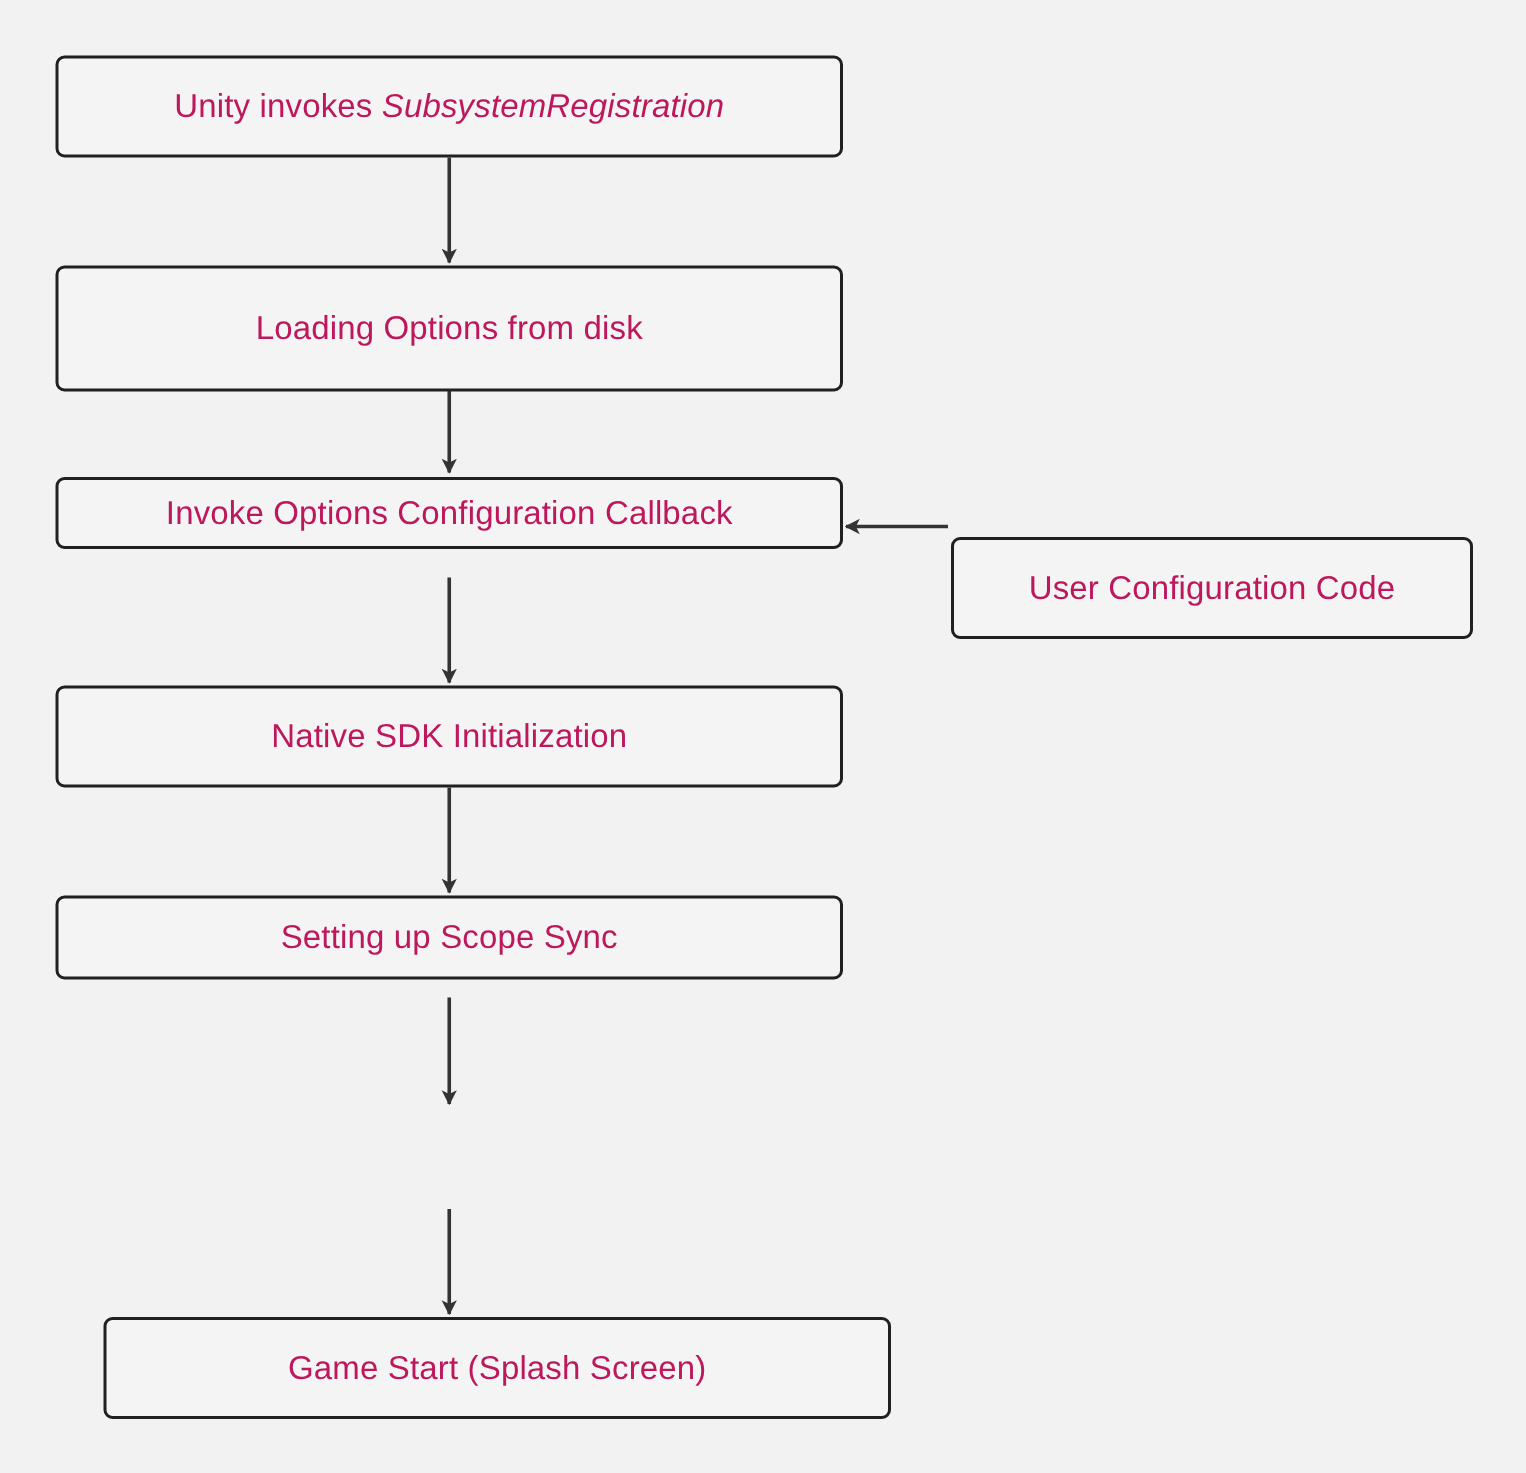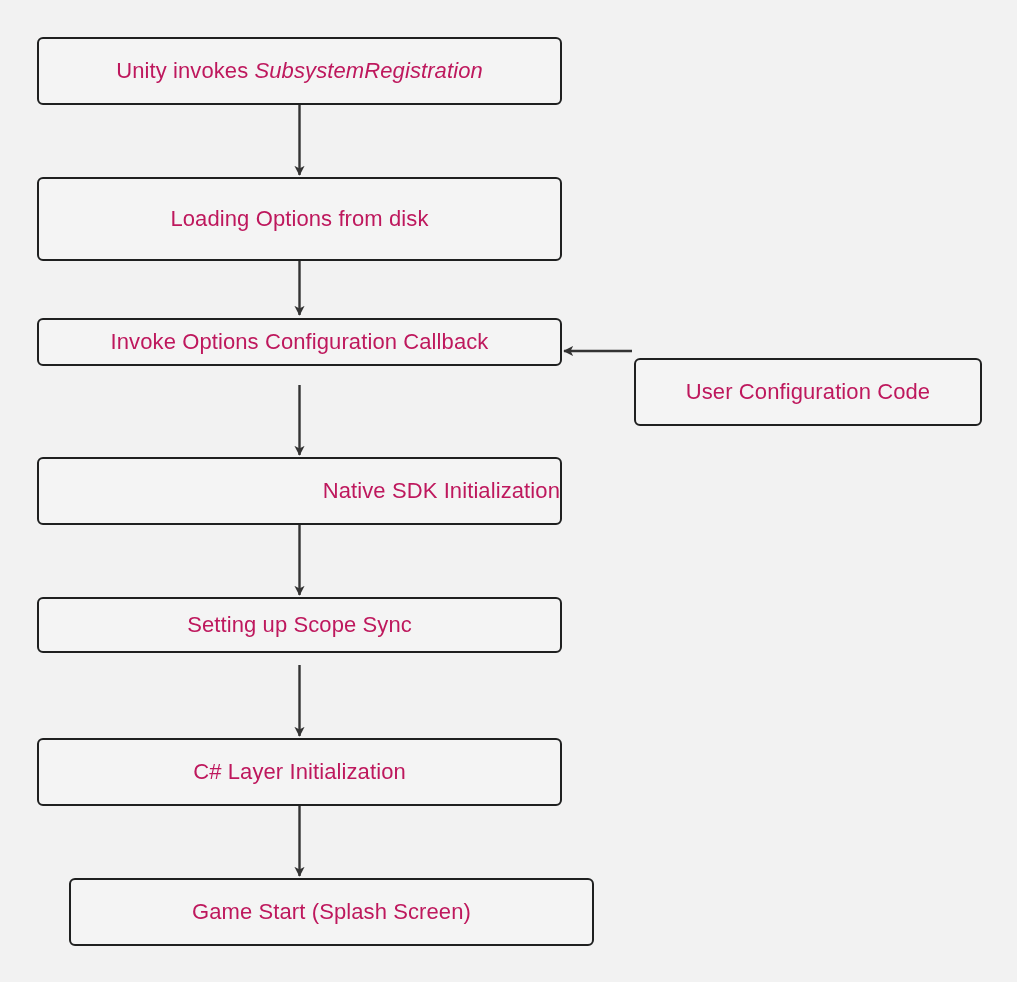--- a/index.html
+++ b/index.html
@@ -81,31 +81,28 @@
   </div>
 
   <div class="node" style="left:37px; top:177px; width:525px; height:84px;">
     <span class="node-label">Loading Options from disk</span>
   </div>
 
   <div class="node" style="left:37px; top:318px; width:525px; height:48px;">
     <span class="node-label">Invoke Options Configuration Callback</span>
   </div>
 
-  <div class="node" style="left:37px; top:457px; width:525px; height:68px;justify-content:flex-end;">
+  <div class="node" style="left:37px; top:457px; width:525px; height:68px;">
     <span class="node-label">Native SDK Initialization</span>
   </div>
 
   <div class="node" style="left:37px; top:597px; width:525px; height:56px;">
     <span class="node-label">Setting up Scope Sync</span>
   </div>
 
-  <div class="node" style="left:37px; top:738px; width:525px; height:68px;">
-    <span class="node-label">C# Layer Initialization</span>
-  </div>
 
   <div class="node" style="left:37px; top:878px; width:525px; height:68px;margin-left:32px;">
     <span class="node-label">Game Start (Splash Screen)</span>
   </div>
 
   <div class="node" style="left:634px; top:332px; width:348px; height:68px;margin-top:26px;">
     <span class="node-label">User Configuration Code</span>
   </div>
 
 </div>

